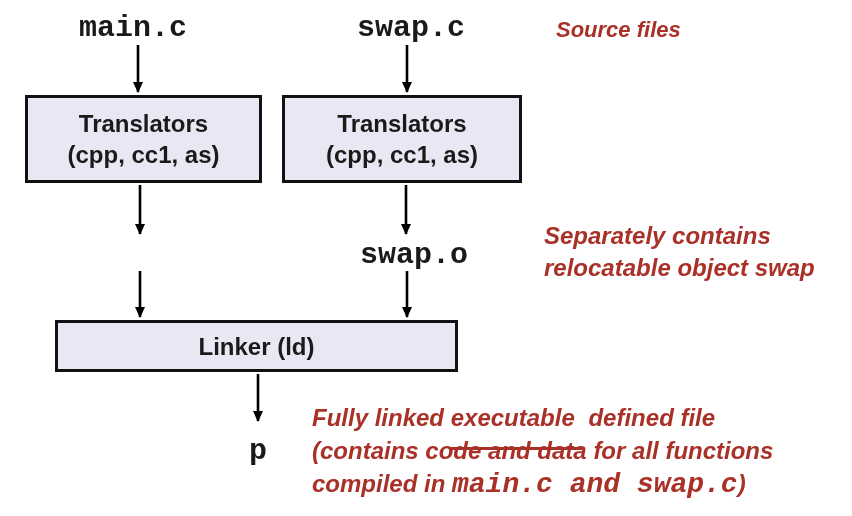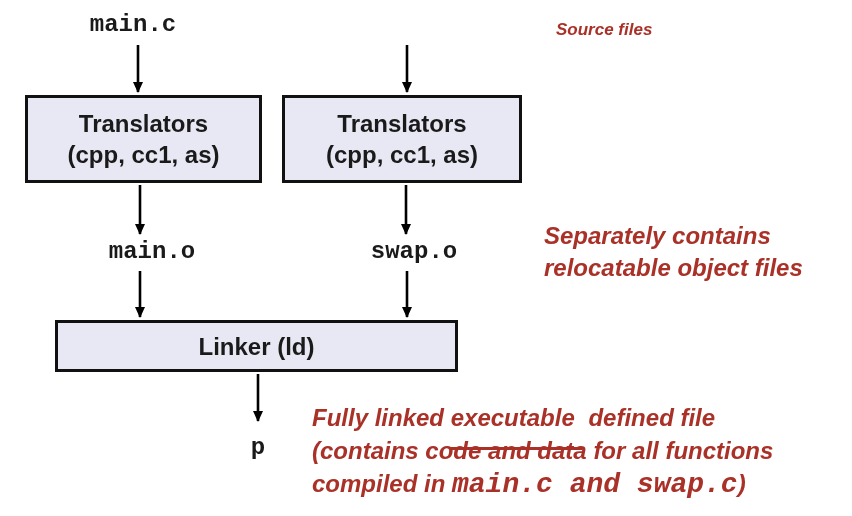--- a/index.html
+++ b/index.html
@@ -12,21 +12,21 @@
   }
   *{margin:0;padding:0;box-sizing:border-box;}
   body{background:#fff;font-family:"Liberation Sans","DejaVu Sans",sans-serif;}
   .canvas{
     position:relative;width:852px;height:516px;
     background:var(--background);overflow:hidden;
   }
   .mono-label{
     position:absolute;
     font-family:"Liberation Mono","DejaVu Sans Mono",monospace;
-    font-weight:700;font-size:24px;color:var(--label-black);
+    font-weight:700;font-size:30px;color:var(--label-black);
     transform:translateX(-50%);white-space:nowrap;z-index:3;
   }
   .node-box{
     position:absolute;background:var(--box-fill);
     border:3px solid var(--box-border);
     display:flex;flex-direction:column;align-items:center;justify-content:center;
     z-index:2;
   }
   .node-box .box-line{
     font-weight:700;font-size:24px;line-height:31px;color:var(--label-black);
@@ -39,21 +39,21 @@
     white-space:nowrap;z-index:3;
   }
   .annotation .underlined{
     border-bottom:3px solid var(--annotation-red);
     padding-right:7px;padding-bottom:16px;margin-top:40px;
   }
   .annotation .code-inline{
     font-family:"Liberation Mono","DejaVu Sans Mono",monospace;
     font-size:28px;font-weight:700;
   }
-  #source-files-note{left:556px;top:13px;font-size:17px;text-align:center;}
+  #source-files-note{left:556px;top:13px;font-size:22px;text-align:center;}
   #relocatable-note{left:544px;top:220px;line-height:32px;}
   #executable-note{left:312px;top:401px;}
 </style>
 </head>
 <body>
 
 <div class="canvas">
 
   <svg id="arrow-layer" width="852" height="516" viewBox="0 0 852 516">
     <defs>
@@ -64,44 +64,44 @@
     <line x1="138" y1="45" x2="138" y2="92" stroke="#000" stroke-width="2.6" marker-end="url(#ah)"></line>
     <line x1="407" y1="45" x2="407" y2="92" stroke="#000" stroke-width="2.6" marker-end="url(#ah)"></line>
     <line x1="140" y1="185" x2="140" y2="234" stroke="#000" stroke-width="2.6" marker-end="url(#ah)"></line>
     <line x1="406" y1="185" x2="406" y2="234" stroke="#000" stroke-width="2.6" marker-end="url(#ah)"></line>
     <line x1="140" y1="271" x2="140" y2="317" stroke="#000" stroke-width="2.6" marker-end="url(#ah)"></line>
     <line x1="407" y1="271" x2="407" y2="317" stroke="#000" stroke-width="2.6" marker-end="url(#ah)"></line>
     <line x1="258" y1="374" x2="258" y2="421" stroke="#000" stroke-width="2.6" marker-end="url(#ah)"></line>
   </svg>
 
   <div class="mono-label" style="left:133px;top:11px;">main.c</div>
+  <div class="mono-label" style="left:411px;top:11px;">swap.c</div>
 
   <div class="node-box" style="left:25px;top:95px;width:237px;height:88px;">
     <div class="box-line">Translators</div>
     <div class="box-line">(cpp, cc1, as)</div>
   </div>
   <div class="node-box" style="left:282px;top:95px;width:240px;height:88px;">
     <div class="box-line">Translators</div>
     <div class="box-line">(cpp, cc1, as)</div>
   </div>
 
-  <div class="mono-label" style="left:152px;top:238px;">main.o</div>
   <div class="mono-label" style="left:414px;top:238px;">swap.o</div>
 
   <div class="node-box" style="left:55px;top:320px;width:403px;height:52px;">
     <div class="box-line">Linker (ld)</div>
   </div>
 
   <div class="mono-label" style="left:258px;top:434px;">p</div>
 
   <div class="annotation" id="source-files-note">Source files</div>
 
   <div class="annotation" id="relocatable-note">
     <div>Separately contains</div>
-    <div>relocatable object files</div>
+    <div>relocatable object swap</div>
   </div>
 
   <div class="annotation" id="executable-note">
     <div><span>Fully linked </span><span class="underlined">executable</span><span> defined file</span></div>
     <div>(contains code and data for all functions</div>
     <div><span>compiled in </span><span class="code-inline">main.c and swap.c</span><span>)</span></div>
   </div>
 
 </div>
 

